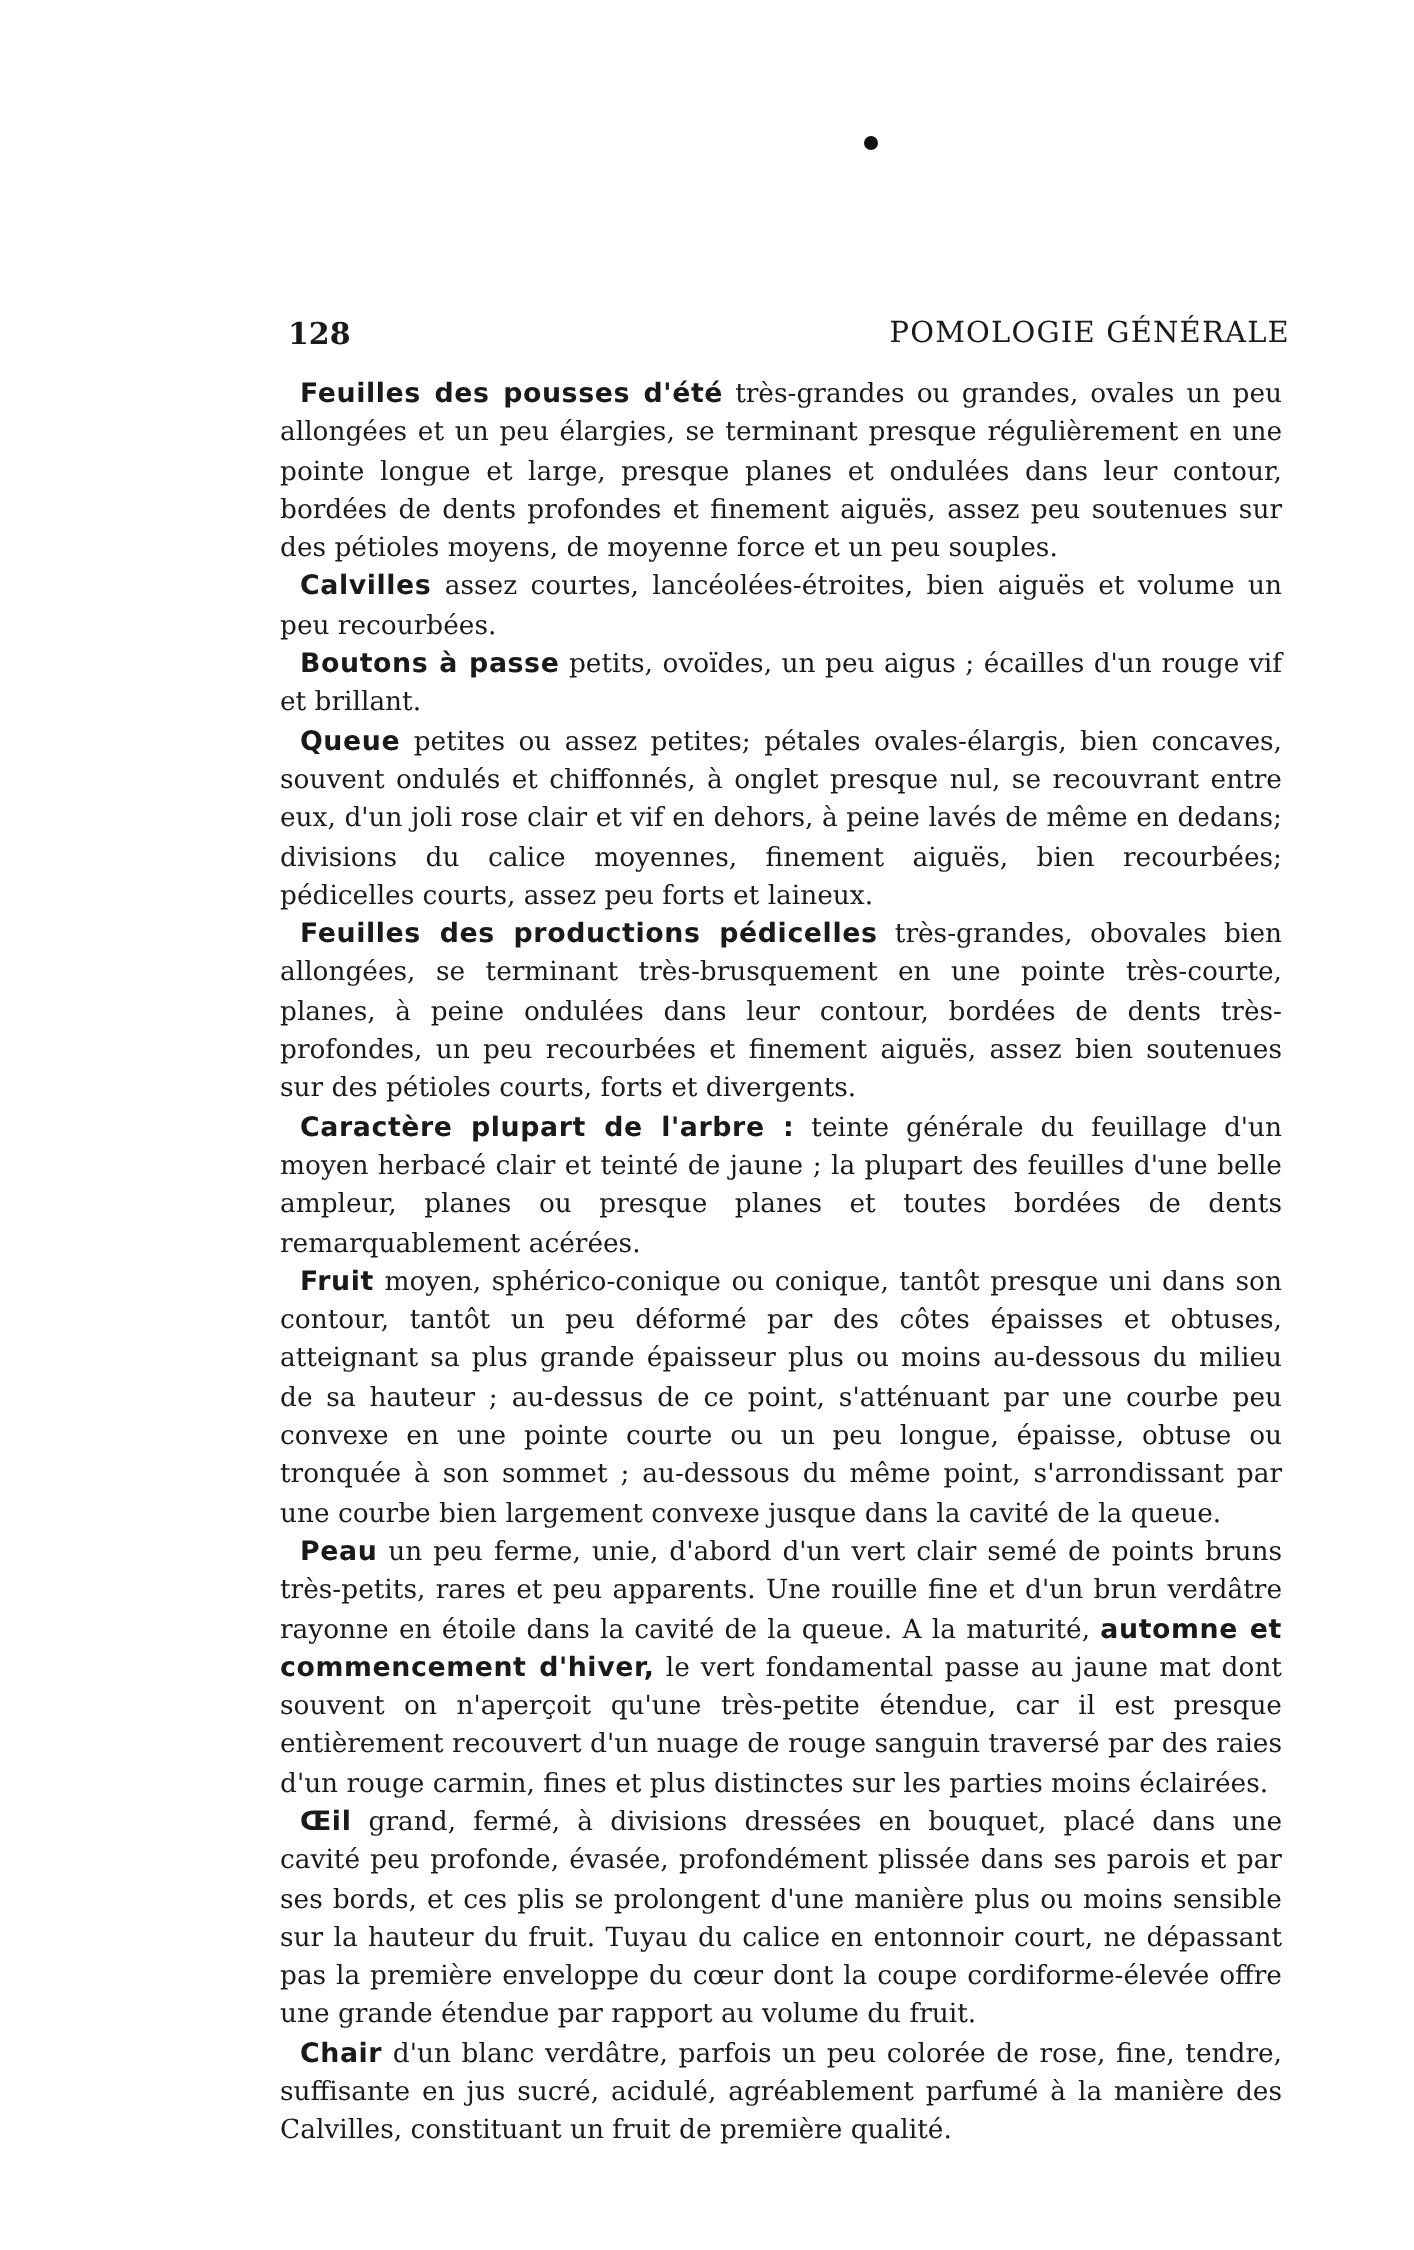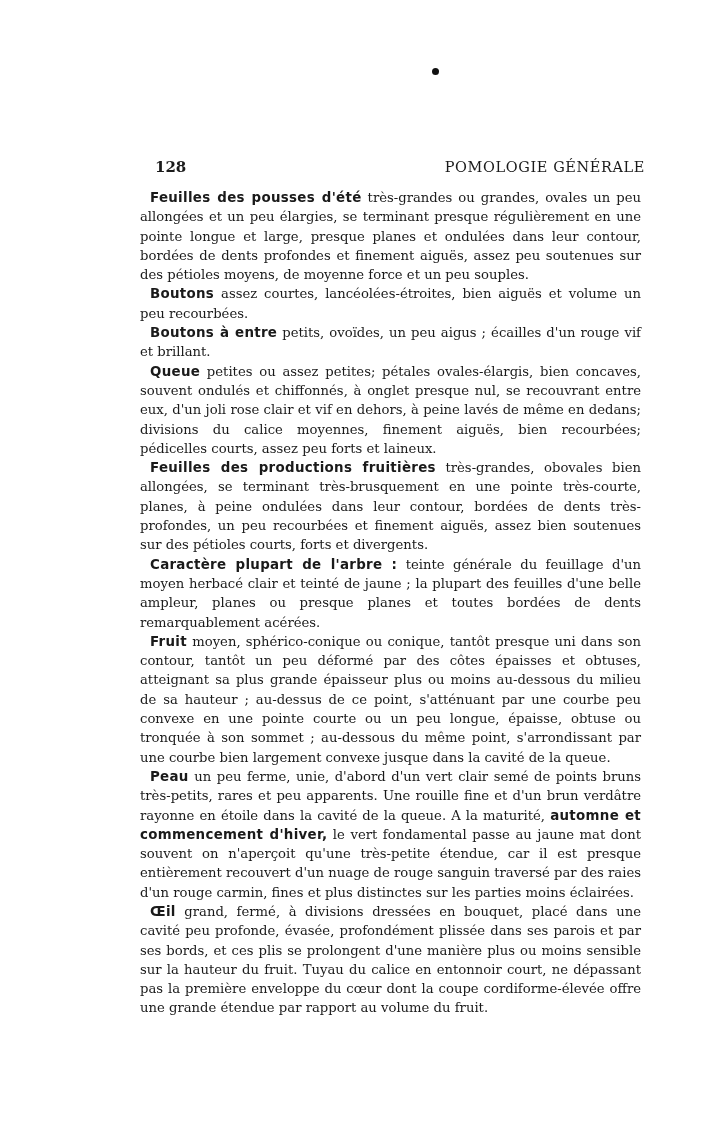--- a/index.html
+++ b/index.html
@@ -1,37 +1,38 @@
 <!DOCTYPE html>
 <html><head>
 <meta charset="utf-8">
 <style>
   html, body { margin:0; padding:0; background:#ffffff; }
   body { width:707px; height:1125px; position:relative; overflow:hidden; font-family:"DejaVu Serif", serif; color:#1a1a1a; }
   .dot { position:absolute; left:432px; top:68px; width:7px; height:7px; border-radius:50%; background:#111; }
   .header { position:absolute; top:158px; left:140px; width:505px; height:20px; }
-  .pageno { position:absolute; left:15px; top:0; font-size:15px; font-weight:bold; }
+  .pageno { position:absolute; left:4px; top:0; font-size:15px; font-weight:bold; }
   .runhead { position:absolute; left:4px; right:0; text-align:right; font-size:14.5px; letter-spacing:0.6px; top:1px; }
   .body { position:absolute; top:188px; left:140px; width:505px; font-size:13.2px; line-height:19.3px; text-align:justify; }
   .para { margin:0 4px 0 0; text-indent:10px; }
   .term { font-family:"DejaVu Sans", sans-serif; font-weight:bold; font-size:13.4px; letter-spacing:0.3px; }
 </style>
 </head>
 <body>
 
 <div class="dot"></div>
 
 <div class="header">
   <span class="pageno">128</span>
   <div class="runhead">POMOLOGIE GÉNÉRALE</div>
 </div>
 
 <div class="body">
   <p class="para"><span class="term">Feuilles des pousses d'été</span><span> très-grandes ou grandes, ovales un peu allongées et un peu élargies, se terminant presque régulièrement en une pointe longue et large, presque planes et ondulées dans leur contour, bordées de dents profondes et finement aiguës, assez peu soutenues sur des pétioles moyens, de moyenne force et un peu souples.</span></p>
-  <p class="para"><span class="term">Boutons</span><span> assez courtes, lancéolées-étroites, bien aiguës et volume un peu recourbées.</span></p>
-  <p class="para"><span class="term">Boutons à entre</span><span> petits, ovoïdes, un peu aigus ; écailles d'un rouge vif et brillant.</span></p>
+  <p class="para"><span class="term">Calvilles</span><span> assez courtes, lancéolées-étroites, bien aiguës et volume un peu recourbées.</span></p>
+  <p class="para"><span class="term">Boutons à passe</span><span> petits, ovoïdes, un peu aigus ; écailles d'un rouge vif et brillant.</span></p>
   <p class="para"><span class="term">Queue</span><span> petites ou assez petites; pétales ovales-élargis, bien concaves, souvent ondulés et chiffonnés, à onglet presque nul, se recouvrant entre eux, d'un joli rose clair et vif en dehors, à peine lavés de même en dedans; divisions du calice moyennes, finement aiguës, bien recourbées; pédicelles courts, assez peu forts et laineux.</span></p>
-  <p class="para"><span class="term">Feuilles des productions fruitières</span><span> très-grandes, obovales bien allongées, se terminant très-brusquement en une pointe très-courte, planes, à peine ondulées dans leur contour, bordées de dents très-profondes, un peu recourbées et finement aiguës, assez bien soutenues sur des pétioles courts, forts et divergents.</span></p>
+  <p class="para"><span class="term">Feuilles des productions pédicelles</span><span> très-grandes, obovales bien allongées, se terminant très-brusquement en une pointe très-courte, planes, à peine ondulées dans leur contour, bordées de dents très-profondes, un peu recourbées et finement aiguës, assez bien soutenues sur des pétioles courts, forts et divergents.</span></p>
   <p class="para"><span class="term">Caractère plupart de l'arbre :</span><span> teinte générale du feuillage d'un moyen herbacé clair et teinté de jaune ; la plupart des feuilles d'une belle ampleur, planes ou presque planes et toutes bordées de dents remarquablement acérées.</span></p>
   <p class="para"><span class="term">Fruit</span><span> moyen, sphérico-conique ou conique, tantôt presque uni dans son contour, tantôt un peu déformé par des côtes épaisses et obtuses, atteignant sa plus grande épaisseur plus ou moins au-dessous du milieu de sa hauteur ; au-dessus de ce point, s'atténuant par une courbe peu convexe en une pointe courte ou un peu longue, épaisse, obtuse ou tronquée à son sommet ; au-dessous du même point, s'arrondissant par une courbe bien largement convexe jusque dans la cavité de la queue.</span></p>
   <p class="para"><span class="term">Peau</span><span> un peu ferme, unie, d'abord d'un vert clair semé de points bruns très-petits, rares et peu apparents. Une rouille fine et d'un brun verdâtre rayonne en étoile dans la cavité de la queue. A la maturité, </span><span class="term">automne et commencement d'hiver,</span><span> le vert fondamental passe au jaune mat dont souvent on n'aperçoit qu'une très-petite étendue, car il est presque entièrement recouvert d'un nuage de rouge sanguin traversé par des raies d'un rouge carmin, fines et plus distinctes sur les parties moins éclairées.</span></p>
   <p class="para"><span class="term">Œil</span><span> grand, fermé, à divisions dressées en bouquet, placé dans une cavité peu profonde, évasée, profondément plissée dans ses parois et par ses bords, et ces plis se prolongent d'une manière plus ou moins sensible sur la hauteur du fruit. Tuyau du calice en entonnoir court, ne dépassant pas la première enveloppe du cœur dont la coupe cordiforme-élevée offre une grande étendue par rapport au volume du fruit.</span></p>
+  <p class="para"><span class="term">Chair</span><span> d'un blanc verdâtre, parfois un peu colorée de rose, fine, tendre, suffisante en jus sucré, acidulé, agréablement parfumé à la manière des Calvilles, constituant un fruit de première qualité.</span></p>
 </div>
 
 </body></html>

